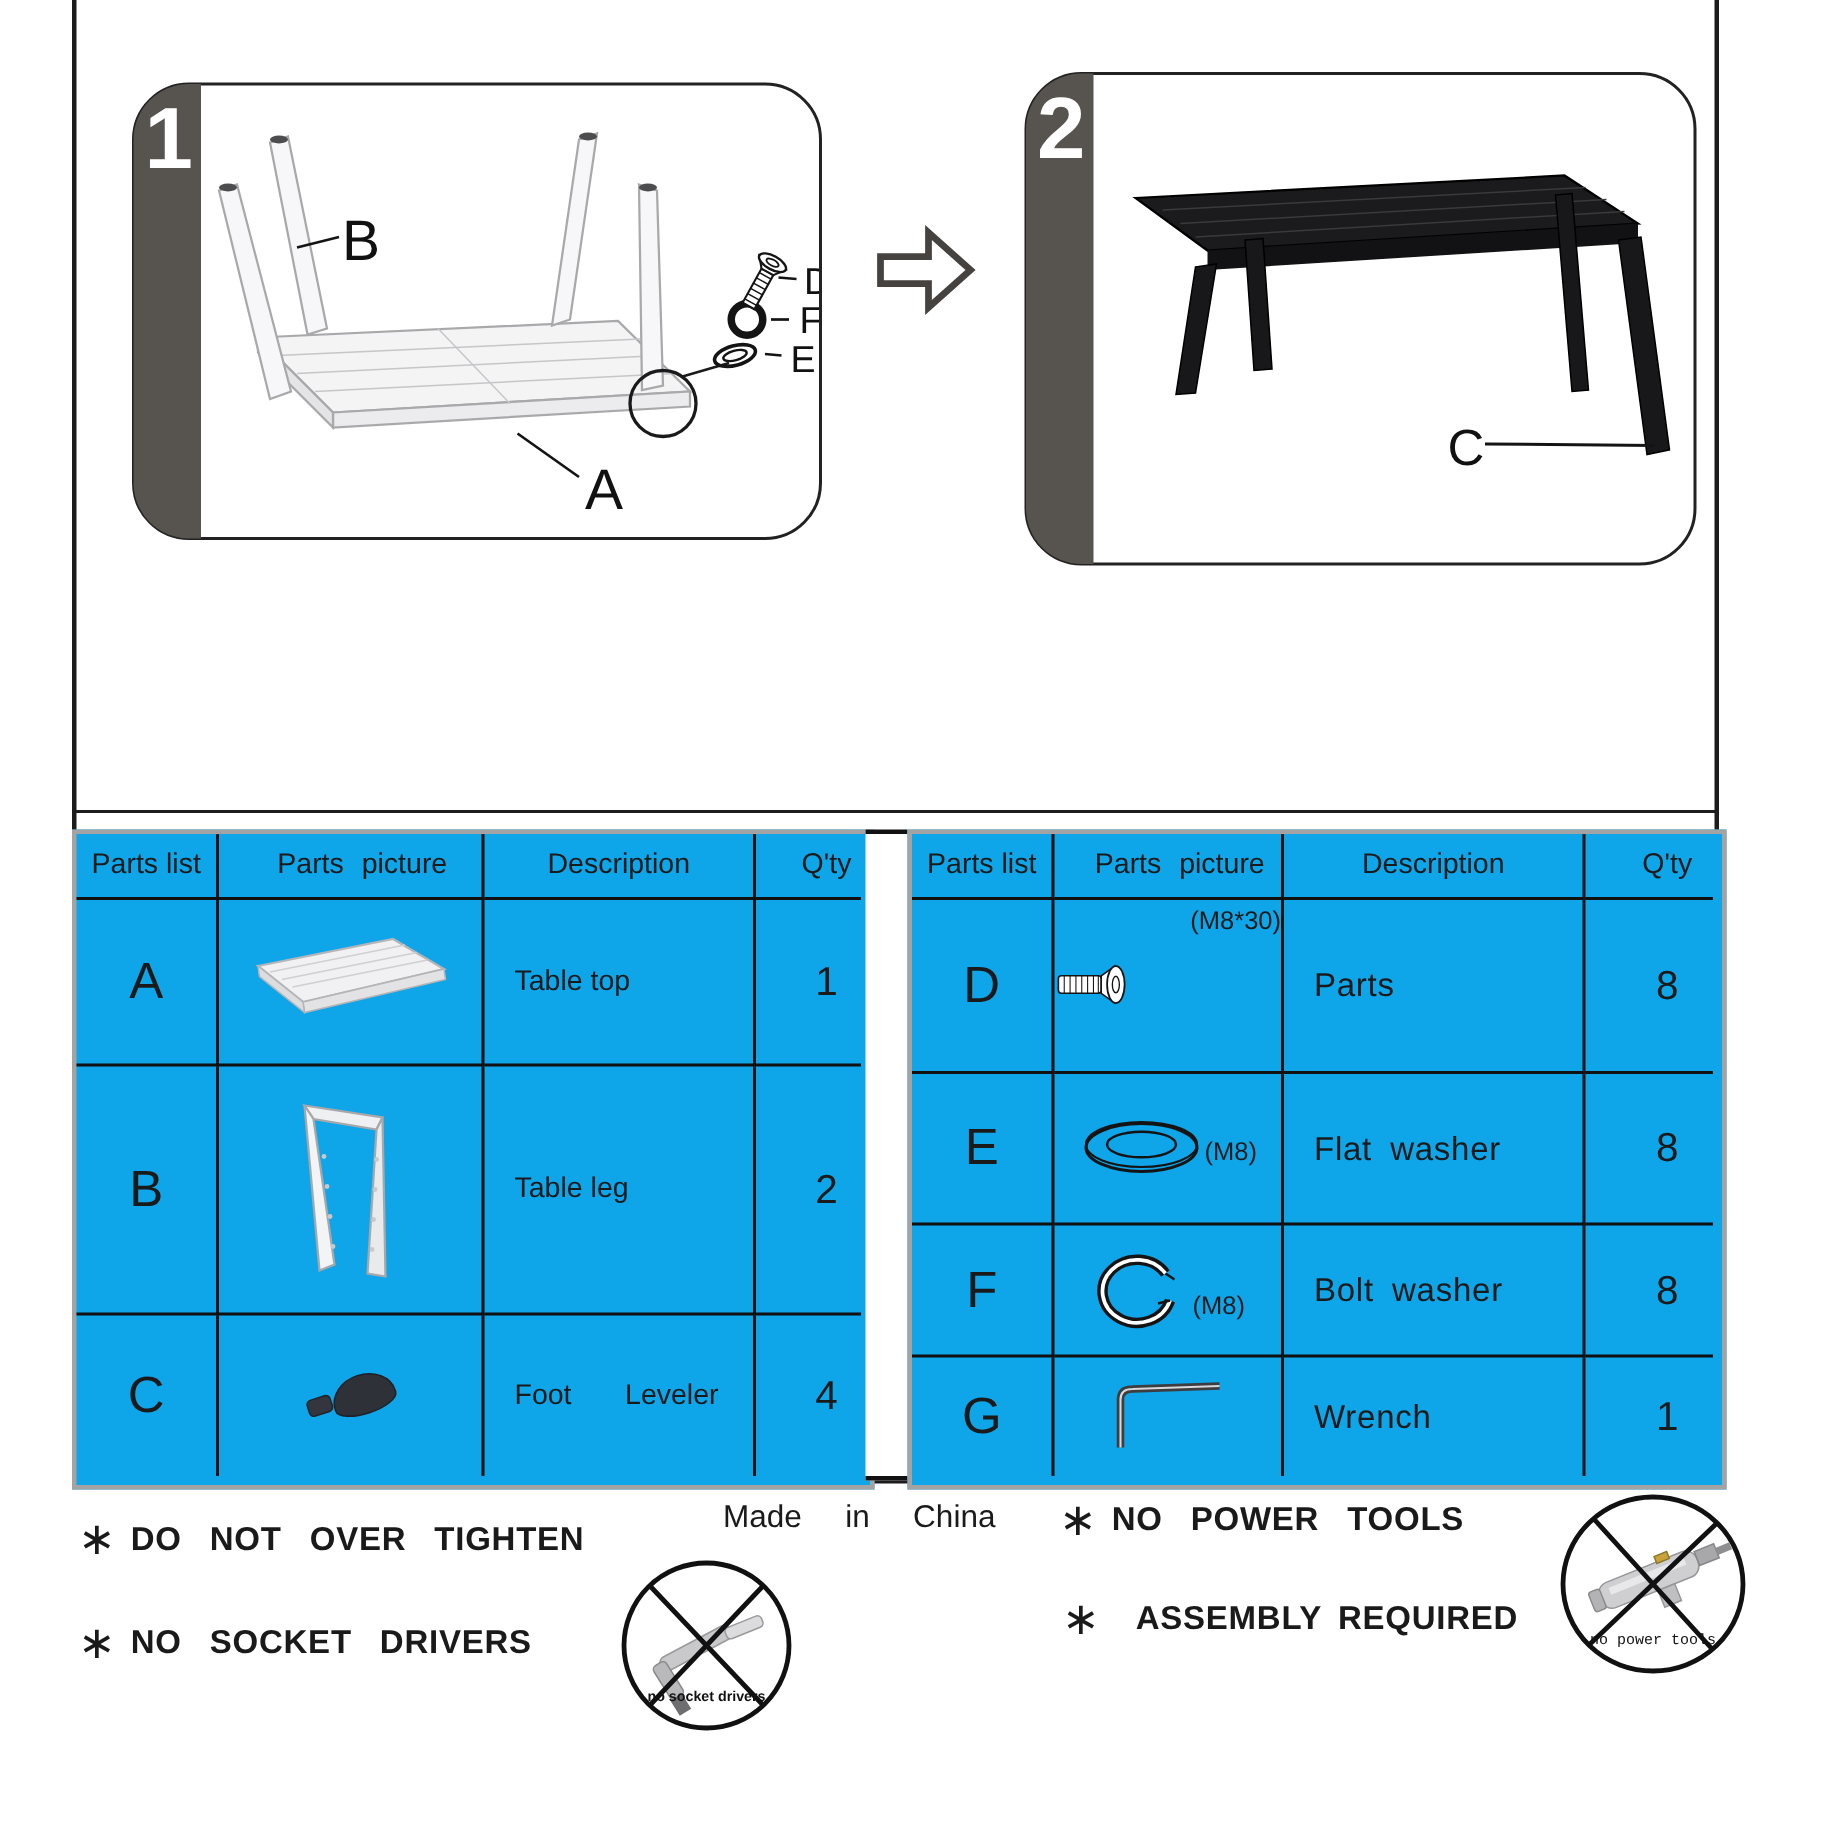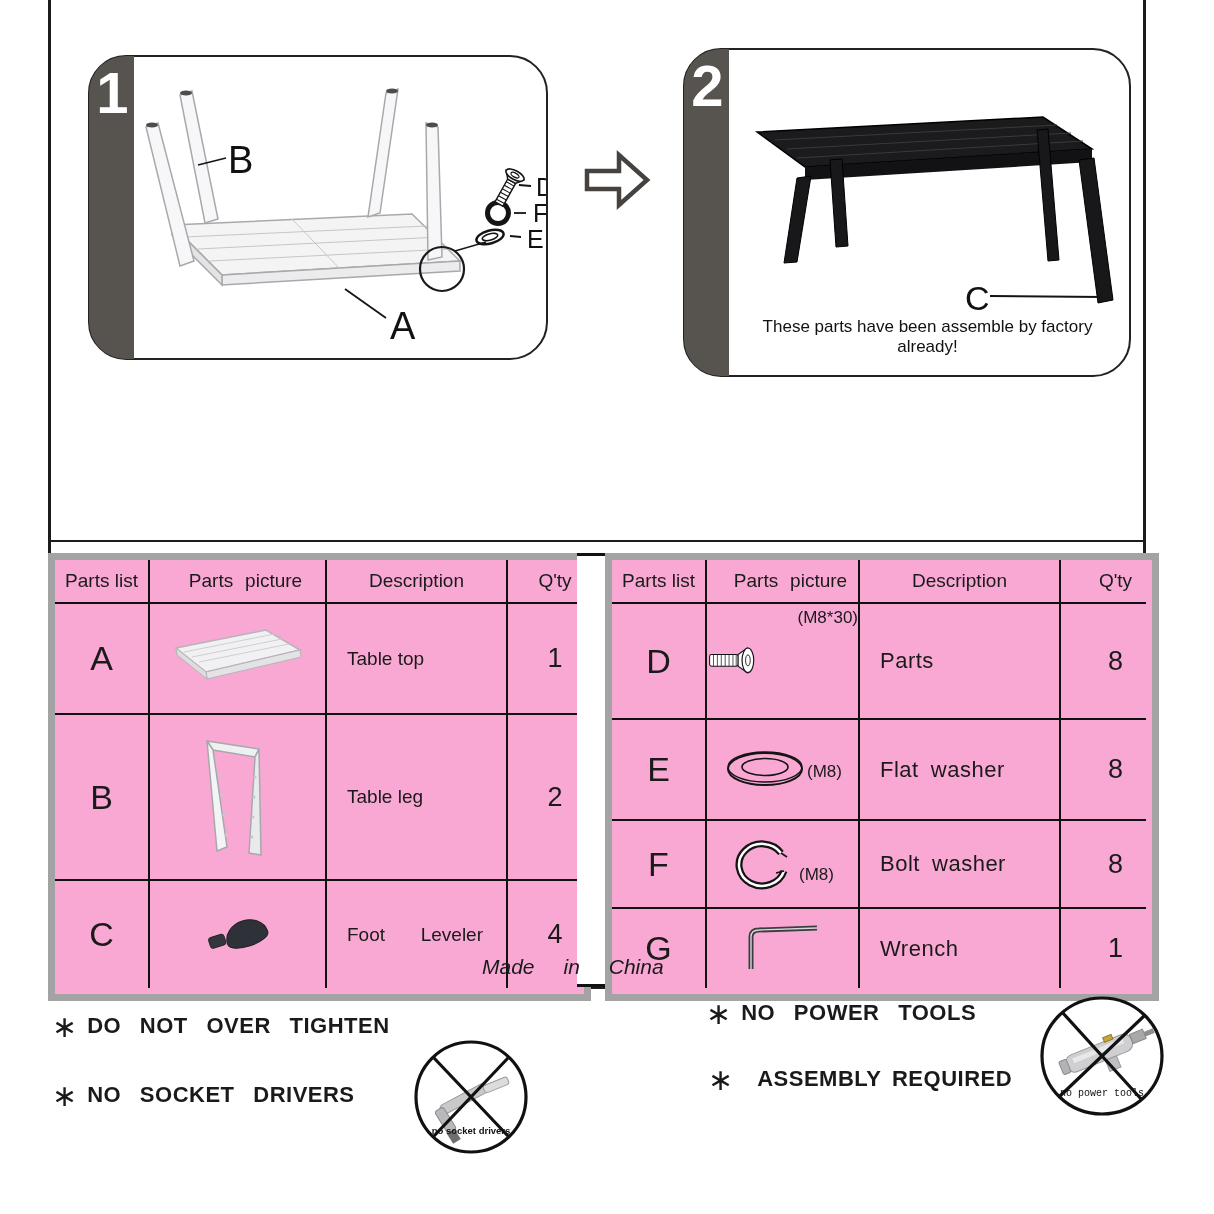--- a/index.html
+++ b/index.html
@@ -21,21 +21,21 @@
   .panel .step-num{
     position:absolute;top:6px;left:0;width:45px;text-align:center;
     color:#fff;font-size:58px;font-weight:bold;line-height:1.05;
   }
   .panel svg{position:absolute;left:0;top:0;}
   .caption{
     position:absolute;left:47px;right:6px;bottom:18px;text-align:center;
     font-size:17px;color:#111;letter-spacing:0px;
   }
   
-  .ptable{position:absolute;display:grid;border:7px solid #a3a3a3;background:#f9a8d4;}
+  .ptable{position:absolute;display:grid;border:3px solid #a3a3a3;background:#0ea5e9;}
   .ptable .cell{
     border-right:2px solid #111;border-bottom:2px solid #111;
     display:flex;align-items:center;justify-content:center;
     position:relative;box-sizing:border-box;overflow:hidden;
   }
   .ptable .cell.last-col{border-right:none;padding-left:24px;}
   .ptable .cell.last-row{border-bottom:none;}
   .ptable .head{font-size:19px;}
   .ptable .head.pic-head{word-spacing:0.35em;padding-left:16px;}
   .ptable .part-id{font-size:34px;}
@@ -151,21 +151,20 @@
       <g fill="#18181b" stroke="#000" stroke-width="1">
         <path d="M145,110 L157,109 L163,196 L151,197 Z"></path>
         <path d="M112,128 L126,126 L112,212 L99,213 Z"></path>
         <path d="M352,80 L363,79 L374,210 L363,211 Z"></path>
         <path d="M394,110 L409,108 L428,250 L413,253 Z"></path>
       </g>
 
       <path d="M305,246 L418,247" stroke="#141414" stroke-width="2"></path>
       <text x="280" y="260" font-size="34" fill="#111" data-bind="step2.label_foot_leveler">C</text>
     </svg>
-    <div class="caption" data-bind="step2.caption">These parts have been assemble by factory already!</div>
   </div>
 
   <div class="ptable left" style="left:48px;top:553px;width:529px;height:434px;grid-template-columns:95px 177px 181px 70px;grid-template-rows:44px 111px 166px 107px;">
     <div class="cell head" data-bind="table.headers.parts_list">Parts list</div>
     <div class="cell head pic-head" data-bind="table.headers.parts_picture">Parts picture</div>
     <div class="cell head" data-bind="table.headers.description">Description</div>
     <div class="cell head last-col" data-bind="table.headers.qty">Q'ty</div>
 
     <div class="cell part-id" data-bind="table.left_rows.0.id">A</div>
     <div class="cell piccell">
@@ -282,21 +281,21 @@
     <div class="cell piccell last-row">
       <svg width="80" height="48" viewBox="0 0 80 48">
         <path d="M8,44 L8,12 Q8,5 16,5 L74,3" fill="none" stroke="#3d3d3f" stroke-width="5"></path>
         <path d="M8,44 L8,12 Q8,5 16,5 L74,3" fill="none" stroke="#d8d8da" stroke-width="1.4"></path>
       </svg>
     </div>
     <div class="cell desc last-row" data-bind="table.right_rows.3.description">Wrench</div>
     <div class="cell qty last-col last-row" data-bind="table.right_rows.3.qty">1</div>
   </div>
 
-  <div class="made-in" data-bind="notes.made_in" style="left:482px;top:955px;font-style:italic;">Made in China</div>
+  <div class="made-in" data-bind="notes.made_in" style="left:482px;top:1000px;">Made in China</div>
 
   <div class="note" style="left:52px;top:1013px;">
     <span class="star" data-bind="notes.bullet">∗</span>
     <span class="ntext" data-bind="notes.do_not_over_tighten">DO NOT OVER TIGHTEN</span>
   </div>
   <div class="note" style="left:52px;top:1082px;">
     <span class="star" data-bind="notes.bullet">∗</span>
     <span class="ntext" data-bind="notes.no_socket_drivers">NO SOCKET DRIVERS</span>
   </div>
   <div class="note" style="left:706px;top:1000px;">

